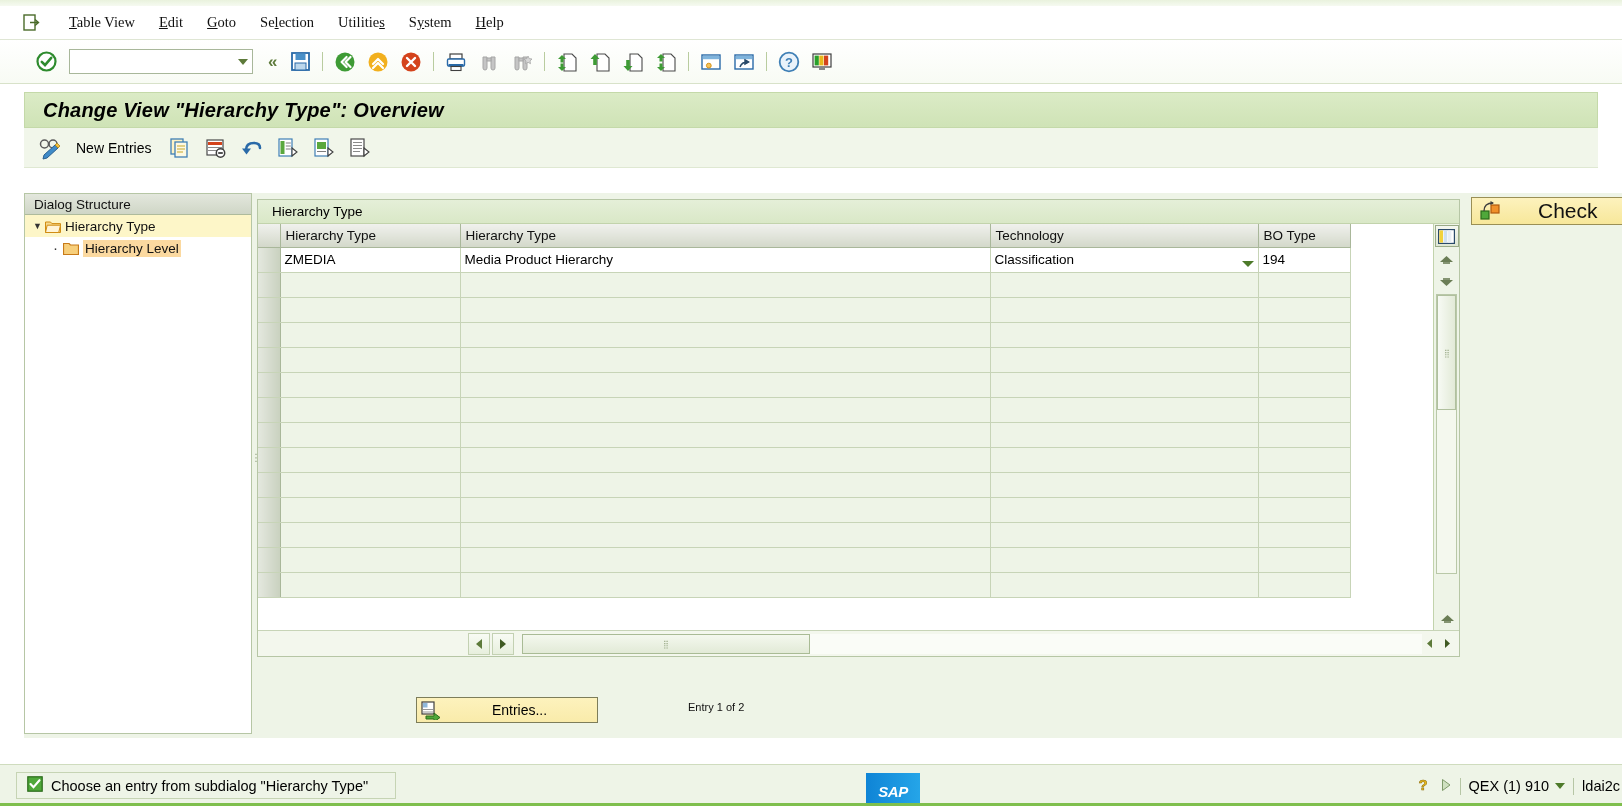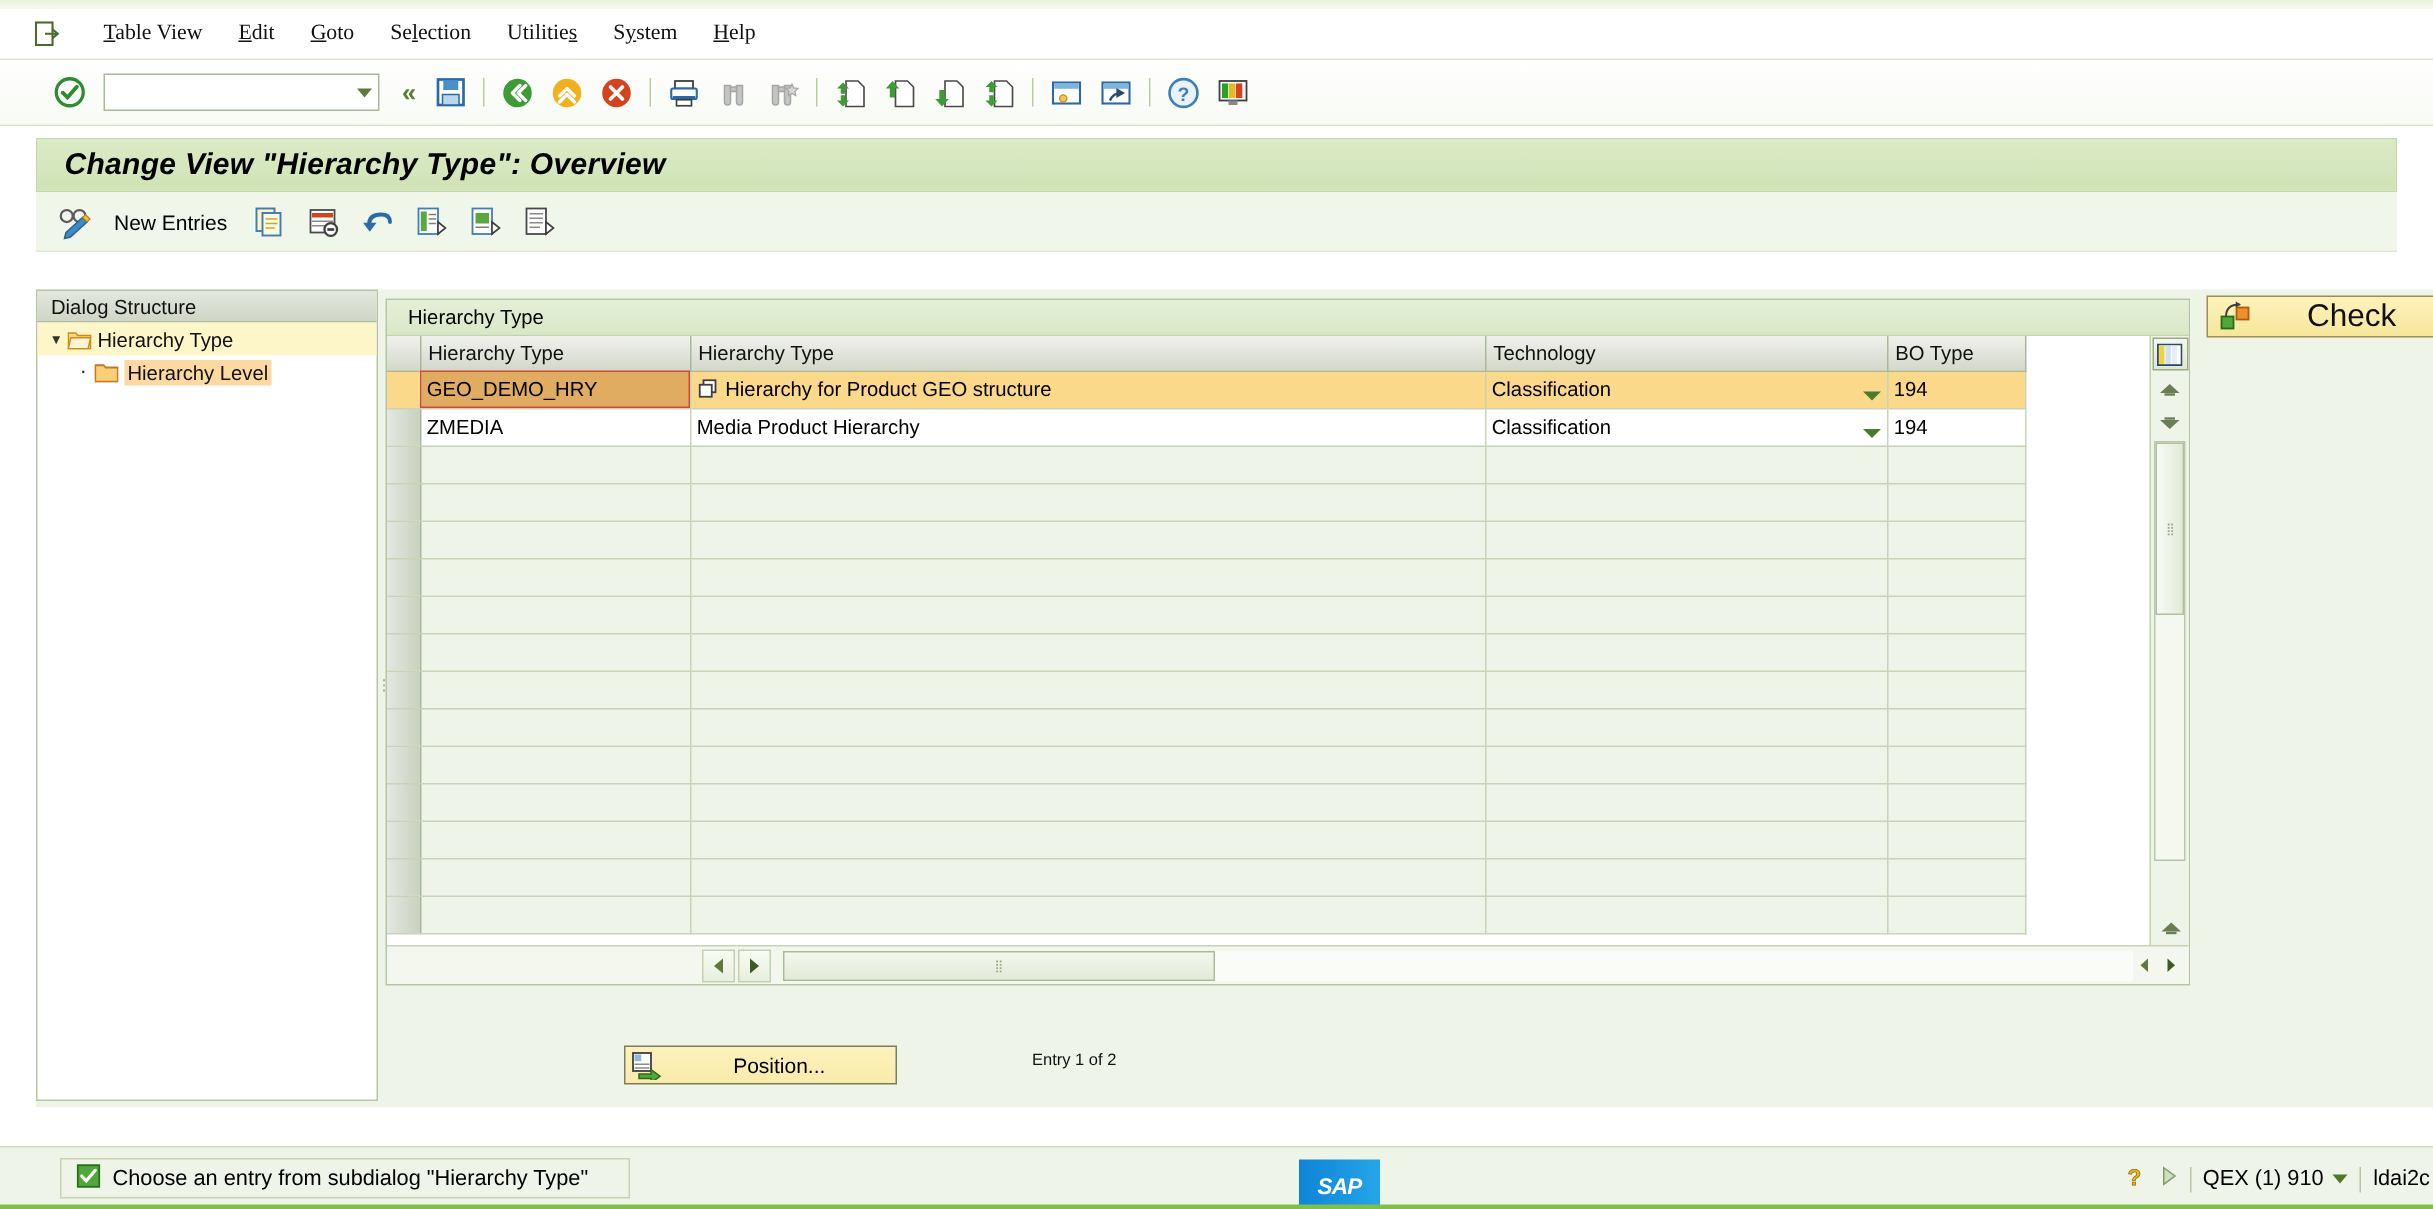--- a/index.html
+++ b/index.html
@@ -230,21 +230,21 @@
     position:absolute; left: 664px; top: 508px; font-size: 11px; color:#111;
   }
 
   
   .statusbar {
     position:absolute; left:0; bottom:0; width:1622px; height: 42px;
     background: #eef4e7; border-top: 1px solid #cfdcbe;
     display:flex; align-items:center;
   }
   .status-msg {
-    margin-left: 40px; height:27px; min-width: 380px;
+    margin-left: 16px; height:27px; min-width: 380px;
     background:#eef4e7; border:1px solid #c6d4b4;
     display:flex; align-items:center; gap:8px; padding: 0 10px;
     font-size: 14.5px;
   }
   .sap-logo {
     position:absolute; left: 866px; top: 8px;
     width: 54px; height: 36px;
     background: linear-gradient(to right,#0f84d6,#25a5e8);
     display:flex; align-items:center; justify-content:center;
     color:#fff; font-weight:bold; font-size:15px; font-style:italic;
@@ -518,37 +518,20 @@
         <thead>
           <tr>
             <th class="sel-col"></th>
             <th>Hierarchy Type</th>
             <th>Hierarchy Type</th>
             <th>Technology</th>
             <th>BO Type</th>
           </tr>
         </thead>
         <tbody>
-          <tr class="data-row selected">
-            <td class="rowsel"></td>
-            <td class="mono cell-focus">GEO_DEMO_HRY</td>
-            <td>
-              <span class="copy-ico">
-                <svg width="15" height="15" viewBox="0 0 15 15">
-                  <rect x="4" y="1.5" width="8" height="8" fill="#fff" stroke="#3f3f3f" stroke-width="1.2"></rect>
-                  <rect x="1.5" y="4.5" width="8" height="8" fill="#fff" stroke="#3f3f3f" stroke-width="1.2"></rect>
-                </svg>
-              </span><span>Hierarchy for Product GEO structure</span>
-            </td>
-            <td class="mono">
-              <span>Classification</span>
-              <span class="dd-arrow"></span>
-            </td>
-            <td class="mono">194</td>
-          </tr>
           <tr class="data-row">
             <td class="rowsel"></td>
             <td class="mono">ZMEDIA</td>
             <td>Media Product Hierarchy</td>
             <td class="mono">
               <span>Classification</span>
               <span class="dd-arrow"></span>
             </td>
             <td class="mono">194</td>
           </tr>
@@ -737,21 +720,21 @@
 
   <div class="position-btn">
     <span style="margin-left:4px;display:flex">
       <svg width="21" height="19" viewBox="0 0 21 19">
         <rect x="1" y="1" width="12" height="12" fill="#fff" stroke="#3f3f3f" stroke-width="1.2"></rect>
         <rect x="2" y="2" width="4.5" height="4.5" fill="#8fb8dc"></rect>
         <path d="M2 8.5 h10 M2 11 h10" stroke="#8a8a8a" stroke-width=".9"></path>
         <path d="M5 15 h8 v-3 l6 4.5 -6 4.5 v-3 h-8z" fill="#4fa83a" stroke="#2a6a1a" stroke-width="1"></path>
       </svg>
     </span>
-    <span class="lbl">Position...</span>
+    <span class="lbl">Entries...</span>
   </div>
 
   <div class="entry-text">Entry 1 of 2</div>
 </div>
 
 <div class="statusbar">
   <div class="status-msg">
     <span>
       <svg width="16" height="16" viewBox="0 0 16 16">
         <rect x="0.8" y="0.8" width="14.4" height="14.4" fill="#4fa83a" stroke="#2a6a1a" stroke-width="1.2"></rect>

